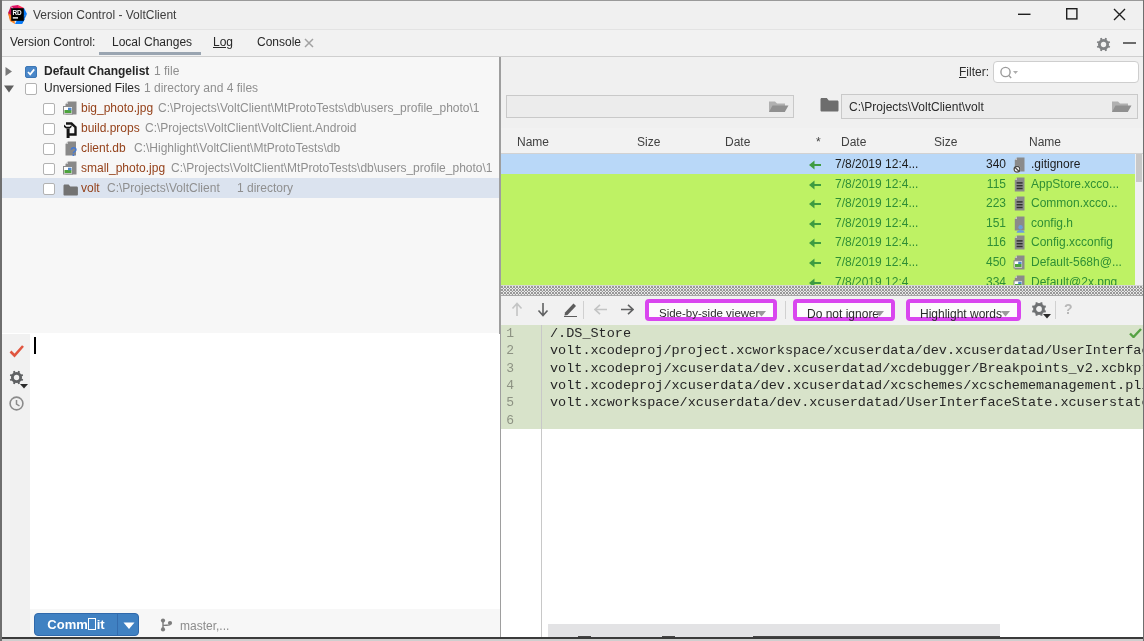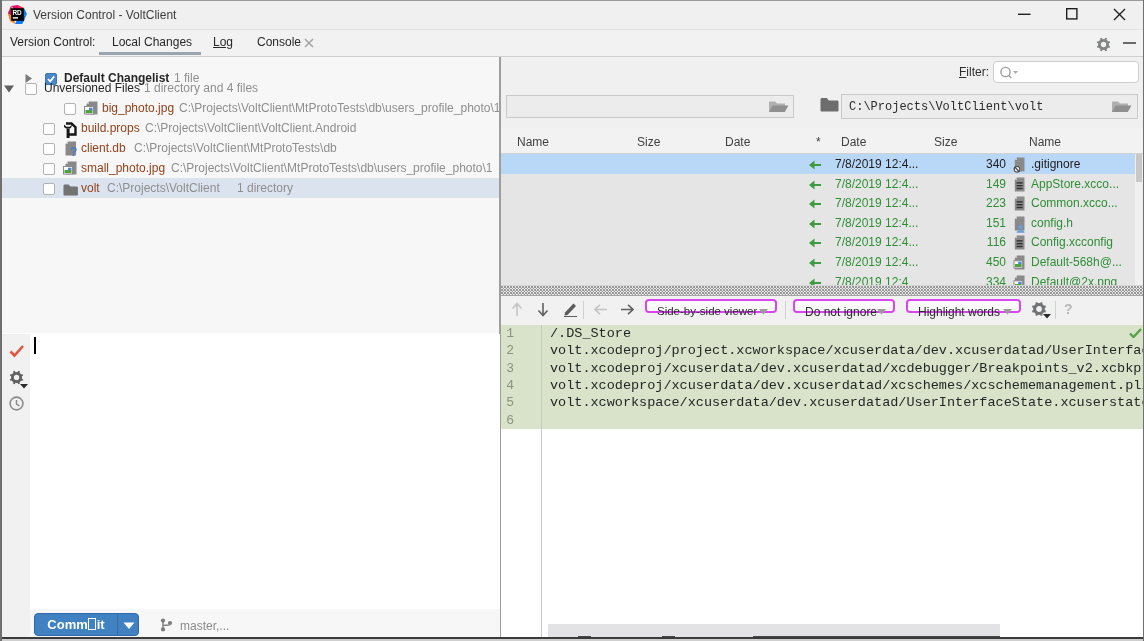--- a/index.html
+++ b/index.html
@@ -33,44 +33,44 @@
   #commitbtn{left:34px;top:613px;width:105px;height:23px;border-radius:4px;background:#4081c2;border:1px solid #3069ab;box-sizing:border-box;}
   #commitbtn .sep{position:absolute;left:82px;top:0px;width:1px;height:21px;background:#346cae;}
   #commitbtn .lbl{position:absolute;left:0;top:3px;width:82px;text-align:center;color:#fff;font-size:13px;font-weight:bold;}
   .tofu{display:inline-block;width:6px;height:10px;border:1px solid #fff;vertical-align:-1px;margin:0 0.5px;}
   #master{left:180px;top:619px;font-size:12px;color:#8c8c8c;}
   #modified{left:247px;top:643px;font-size:12px;color:#2462a8;}
   
   #rchrome{left:501px;top:57px;width:642px;height:71px;background:#f0f0f0;}
   #filterlbl{left:959px;top:65px;font-size:12px;color:#2e2e2e;}
   #filterfield{left:993px;top:61px;width:146px;height:22px;background:#fff;border:1px solid #cecece;border-radius:4px;box-sizing:border-box;}
-  .pathfield{position:absolute;background:#ececec;border:1px solid #c9c9c9;box-sizing:border-box;font-family:Liberation Mono, monospace;}
+  .pathfield{position:absolute;background:#ececec;border:1px solid #c9c9c9;box-sizing:border-box;}
   #pf1{left:506px;top:95px;width:288px;height:23px;}
   #pf2{left:841px;top:94px;width:297px;height:25px;}
   #pf2 .ptxt{position:absolute;left:7px;top:5px;font-size:12px;color:#2b2b2b;}
   
   #thead{left:501px;top:128px;width:642px;height:26px;background:#f2f2f2;border-bottom:1px solid #d2d2d2;box-sizing:border-box;}
   .hlbl{position:absolute;top:7px;font-size:12px;color:#414141;}
-  #tbl{left:501px;top:154px;width:634px;height:132px;background:#e5e5e5;overflow:hidden;}
+  #tbl{left:501px;top:154px;width:634px;height:132px;background:#bef264;overflow:hidden;}
   .row{position:absolute;left:0;width:634px;height:19.6px;}
   .row .dt{position:absolute;left:334px;top:3px;font-size:12px;}
   .row .sz{position:absolute;left:445px;top:3px;width:60px;text-align:right;font-size:12px;}
   .row .nm{position:absolute;left:530px;top:3px;font-size:12px;}
   .row .ic{position:absolute;left:511px;top:3px;}
   .row .ar{position:absolute;left:307px;top:3px;}
   .grn{color:#2f8f35;}
   .sel{background:#b9d8f8;}
   .sel .dt,.sel .sz,.sel .nm{color:#1c1c1c;}
   #vsb{left:1135px;top:154px;width:8px;height:132px;background:#f0f0f0;}
   #vsb .thumb{position:absolute;left:1px;top:0px;width:6px;height:28px;background:#c8c8c8;}
   #hatch{left:501px;top:285px;width:642px;height:11px;background:#ededed;border-top:1px solid #d5d5d5;border-bottom:1px solid #a5a5a5;box-sizing:border-box;
          background-image:radial-gradient(circle at 1px 1px, #989898 0.75px, rgba(0,0,0,0) 1.05px),radial-gradient(circle at 2.5px 2.5px, #989898 0.75px, rgba(0,0,0,0) 1.05px);background-size:3px 3px;}
   
   #dtoolbar{left:501px;top:296px;width:642px;height:29px;background:#f1f1f1;}
-  .combo{position:absolute;top:3px;height:14px;background:#fcfcfc;border:2px solid #d946ef;border-radius:4px;box-sizing:border-box;}
+  .combo{position:absolute;top:3px;height:22px;background:#fcfcfc;border:4px solid #d946ef;border-radius:4px;box-sizing:border-box;}
   .combo .ct{position:absolute;left:10px;top:4px;font-size:12px;color:#2b2b2b;white-space:pre;}
   .tsep{position:absolute;top:5px;width:1px;height:18px;background:#d0d0d0;}
   #dcontent{left:501px;top:325px;width:642px;height:314px;background:#ffffff;}
   #greenblock{position:absolute;left:0;top:0;width:642px;height:104px;background:#d8e3ca;}
   #gutline{position:absolute;left:40px;top:0;width:1px;height:314px;background:#c8c8c8;}
   .lno{position:absolute;left:0;width:13px;text-align:right;font-family:"Liberation Mono",monospace;font-size:13px;color:#8d9283;}
   .dln{position:absolute;left:49px;font-family:"Liberation Mono",monospace;font-size:13.5px;color:#262626;white-space:pre;}
   #botgray{left:548px;top:624px;width:452px;height:16px;background:#e3e3e5;}
 </style>
 </head>
@@ -124,41 +124,41 @@
           <path d="M6.0 3.2 L5.2 1.3"></path>
           <path d="M10.0 3.2 L10.8 1.3"></path>
           <path d="M12.8 6.0 L14.7 5.2"></path>
         </g>
       </svg></span>
   <svg class="abs" style="left:1123px;top:42px;" width="14" height="3">
       <rect width="13" height="2" fill="#6b6b6b"></rect>
     </svg>
   <div class="abs" id="tab-underline"></div>
   <div class="abs" id="tree">
-    <div class="trow" style="top:11px;margin-left:20px;">
+    <div class="trow" style="top:4px;">
       <svg class="abs" style="left:4px;top:6px;" width="8" height="9">
           <path d="M0.5 0 L7 4.5 L0.5 9 Z" fill="#7a7a7a"></path>
         </svg>
       <span class="cbc" style="left:24px;">
           <svg width="10" height="10" style="position:absolute;left:0px;top:0px;">
             <path d="M2 5 L4.2 7.4 L8.2 2.4" stroke="#fff" stroke-width="1.7" fill="none"></path>
           </svg>
         </span>
       <span class="txt tbold" style="left:43px;">Default Changelist</span>
         <span class="txt fpath" style="left:153px;">1 file</span>
     </div>
     <div class="trow" style="top:21px;padding-left:16px;">
       <svg class="abs" style="left:3px;top:6.5px;" width="10" height="8">
           <path d="M0 0.5 L10 0.5 L5 7.5 Z" fill="#606060"></path>
         </svg>
       <span class="cb" style="left:24px;"></span>
       <span class="txt tdark" style="left:43px;">Unversioned Files</span>
         <span class="txt fpath" style="left:143px;">1 directory and 4 files</span>
     </div>
-    <div class="trow" style="top:41px;margin-left:21px;">
+    <div class="trow" style="top:41px;">
       <span class="cb" style="left:42px;"></span>
         <span class="abs" style="left:62px;top:3px;"><svg width="15" height="14">
             <path d="M5 0.5 L13.5 0.5 L13.5 13.5 L2.5 13.5 L2.5 3 Z" fill="#898989"></path>
             <path d="M5 0.5 L5 3 L2.5 3 Z" fill="#c9c9c9"></path>
             <rect x="0.5" y="5.5" width="9" height="7.5" fill="#fdfdfd" stroke="#8a8a8a" stroke-width="1"></rect>
             <rect x="1.5" y="9" width="7" height="3" fill="#4da33c"></rect>
             <rect x="5" y="6.7" width="3.5" height="2.6" fill="#4f88cc"></rect>
           </svg></span>
       <span class="txt fname" style="left:80px;">big_photo.jpg</span>
         <span class="txt fpath" style="left:157px;">C:\Projects\VoltClient\MtProtoTests\db\users_profile_photo\1</span>
@@ -174,21 +174,21 @@
         <span class="txt fpath" style="left:144px;">C:\Projects\VoltClient\VoltClient.Android</span>
     </div>
     <div class="trow" style="top:81px;">
       <span class="cb" style="left:42px;"></span>
         <span class="abs" style="left:62px;top:3px;"><svg width="15" height="16">
             <path d="M5 0.5 L13 0.5 L13 14.5 L2.5 14.5 L2.5 3 Z" fill="#898989"></path>
             <path d="M5 0.5 L5 3 L2.5 3 Z" fill="#c9c9c9"></path>
             <text x="7" y="15.2" font-family="Liberation Sans" font-size="12" font-weight="bold" fill="#4479d2">?</text>
           </svg></span>
       <span class="txt fname" style="left:80px;">client.db</span>
-        <span class="txt fpath" style="left:133px;">C:\Projects\VoltClient\MtProtoTests\db</span>
+        <span class="txt fpath" style="left:133px;">C:\Highlight\VoltClient\MtProtoTests\db</span>
     </div>
     <div class="trow" style="top:101px;">
       <span class="cb" style="left:42px;"></span>
         <span class="abs" style="left:62px;top:3px;"><svg width="15" height="14">
             <path d="M5 0.5 L13.5 0.5 L13.5 13.5 L2.5 13.5 L2.5 3 Z" fill="#898989"></path>
             <path d="M5 0.5 L5 3 L2.5 3 Z" fill="#c9c9c9"></path>
             <rect x="0.5" y="5.5" width="9" height="7.5" fill="#fdfdfd" stroke="#8a8a8a" stroke-width="1"></rect>
             <rect x="1.5" y="9" width="7" height="3" fill="#4da33c"></rect>
             <rect x="5" y="6.7" width="3.5" height="2.6" fill="#4f88cc"></rect>
           </svg></span>
@@ -299,21 +299,21 @@
             <path d="M3 10.3 L7 14.3" stroke="#4a4a4a" stroke-width="1.3"></path>
           </svg></span>
         <span class="nm">.gitignore</span>
       </div>
     <div class="row" style="top:19.6px;">
         <span class="ar"><svg width="14" height="12">
             <path d="M13 6 L4 6" stroke="#3e9b41" stroke-width="2" fill="none"></path>
             <path d="M6.5 1.5 L1 6 L6.5 10.5 Z" fill="#3e9b41"></path>
           </svg></span>
         <span class="dt grn">7/8/2019 12:4...</span>
-        <span class="sz grn">149</span>
+        <span class="sz grn">115</span>
         <span class="ic"><svg width="15" height="15">
             <path d="M5 0.5 L12.5 0.5 L12.5 14.5 L2.8 14.5 L2.8 3 Z" fill="#8a8a8a"></path>
             <path d="M5 0.5 L5 3 L2.8 3 Z" fill="#c9c9c9"></path>
             <rect x="4.6" y="5.2" width="6" height="1.4" fill="#303030"></rect>
             <rect x="4.6" y="8" width="6" height="1.4" fill="#303030"></rect>
             <rect x="4.6" y="10.8" width="6" height="1.4" fill="#303030"></rect>
           </svg></span>
         <span class="nm grn">AppStore.xcco...</span>
       </div>
     <div class="row" style="top:39.2px;">

